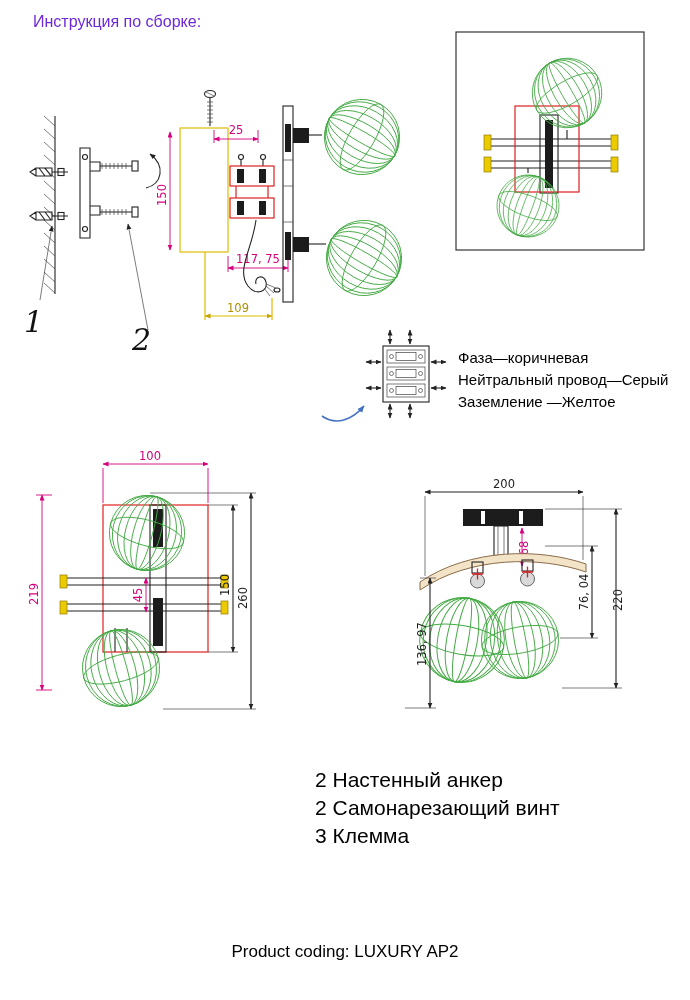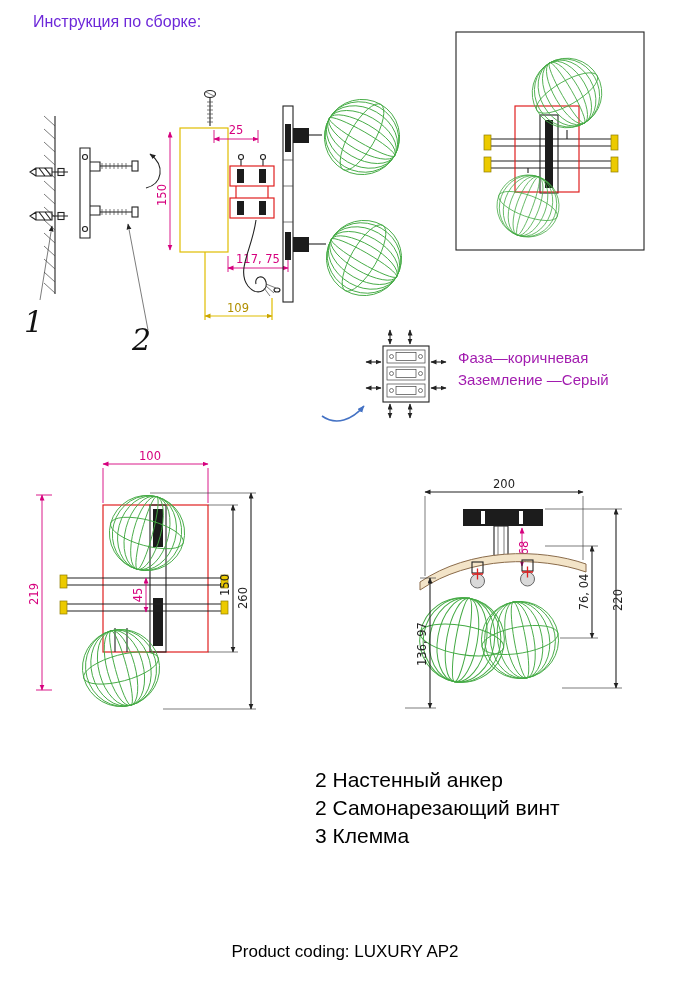--- a/index.html
+++ b/index.html
@@ -2,21 +2,21 @@
 <html><head>
 <meta charset="utf-8">
 <style>
   *{margin:0;padding:0;box-sizing:border-box}
   html,body{background:#ffffff}
   #canvas{position:relative;width:690px;height:1000px;background:#ffffff;overflow:hidden;
           font-family:"Liberation Sans",sans-serif;color:#111}
   .abs{position:absolute}
   svg.dwg{position:absolute;overflow:visible}
   .t-title{font-size:16px;color:#6d28d9}
-  .t-legend{font-size:15px;line-height:22px;white-space:nowrap;color:#a21caf}
+  .t-legend{font-size:15px;line-height:22px;white-space:nowrap;color:#000000}
   .t-parts{font-size:21px;line-height:28px;color:#000}
   .t-footer{font-size:17px;text-align:center;width:690px;color:#000}
   svg text{font-family:"DejaVu Sans",sans-serif}
   .dim{font-size:11.5px}
   .dM{fill:#d6007e}
   .dB{fill:#222}
   .dY{fill:#b08f00}
   .callout{font-family:"DejaVu Serif",serif;font-style:italic;font-size:30px;fill:#111}
   .ln{stroke:#222;stroke-width:1.1;fill:none}
   .thin{stroke:#444;stroke-width:.7;fill:none}
@@ -212,21 +212,22 @@
       <path class="ln" d="M366,362 H381" marker-start="url(#aB)" marker-end="url(#aB)"></path>
       <path class="ln" d="M366,388 H381" marker-start="url(#aB)" marker-end="url(#aB)"></path>
       <path class="ln" d="M431,362 H446" marker-start="url(#aB)" marker-end="url(#aB)"></path>
       <path class="ln" d="M431,388 H446" marker-start="url(#aB)" marker-end="url(#aB)"></path>
     </g>
     <path class="blu" d="M322,416 C336,426 352,420 364,406" marker-end="url(#aU)"></path>
   </svg>
 
   <div class="abs t-legend" style="left:458px;top:347px">
     <div>Фаза—коричневая</div>
-    <div>Заземление —Серый</div>
+    <div>Нейтральный провод—Серый</div>
+    <div>Заземление —Желтое</div>
   </div>
 
   <svg class="dwg" style="left:20px;top:443px" width="250" height="272" viewBox="20 443 250 272">
     <g>
       <path class="mag" d="M103,468 V503 M208,468 V503"></path>
       <path class="mag" d="M103,464 H208" marker-start="url(#aM)" marker-end="url(#aM)"></path>
       <text class="dim dM" x="150" y="460" text-anchor="middle">100</text>
     </g>
     <g>
       <path class="mag" d="M36,495 H52 M36,690 H52"></path>

